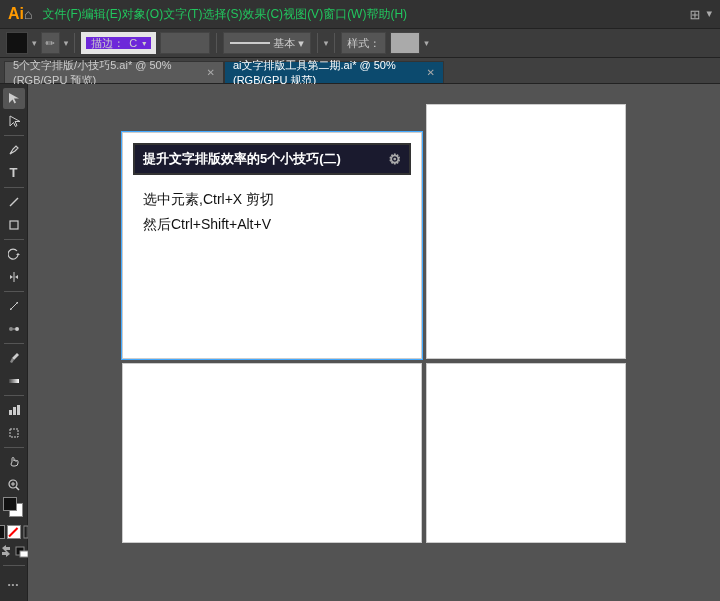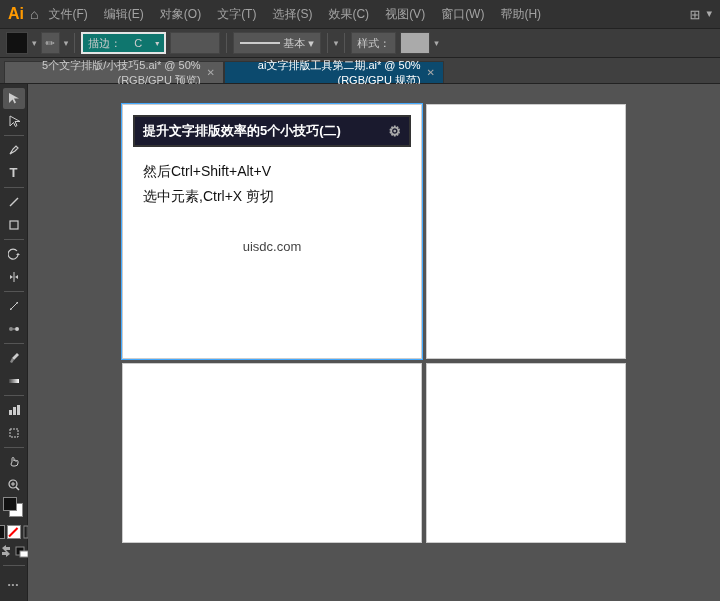--- a/index.html
+++ b/index.html
@@ -12,32 +12,31 @@
       display: flex;
       align-items: center;
       padding: 0 8px;
       color: #ccc;
       font-size: 13px;
     }
     #title-bar .ai-logo {
       color: #FF9A00;
       font-weight: bold;
       font-size: 16px;
-      margin-right: 6px;
     }
     #title-bar .home-icon {
       color: #aaa;
       margin-right: 10px;
       font-size: 14px;
     }
     #title-bar .menu-items {
       display: flex;
-      gap: 16px;
+      gap: 0;
       font-size: 12px;
-      color: #a3a3a3;
+      color: #22c55e;
     }
     #title-bar .menu-items span {
       cursor: pointer;
     }
 
     
     #toolbar {
       height: 30px;
       background: #3c3c3c;
       display: flex;
@@ -60,28 +59,28 @@
       white-space: nowrap;
     }
     .toolbar-item.color-box {
       width: 22px;
       padding: 0;
       background: #111;
     }
     .toolbar-separator { width: 1px; height: 20px; background: #555; margin: 0 2px; }
     .toolbar-dropdown {
       height: 22px;
-      background: #0f766e;
-      border: 2px solid #e5e5e5;
+      background: #6d28d9;
+      border: 5px solid #e5e5e5;
       display: flex;
       align-items: center;
       padding: 0 5px;
       font-size: 11px;
       color: #ccc;
-      gap: 13px;
+      gap: 5px;
     }
     .toolbar-dropdown .arrow { font-size: 8px; }
     .stroke-line-preview {
       height: 22px;
       background: #555;
       border: 1px solid #444;
       display: flex;
       align-items: center;
       padding: 0 6px;
       font-size: 11px;
@@ -105,21 +104,20 @@
     }
 
     
     #tabs-bar {
       height: 26px;
       background: #404040;
       display: flex;
       align-items: flex-end;
       padding-left: 4px;
       border-bottom: 1px solid #222;
-      text-align: right;
     }
     .tab {
       height: 22px;
       background: #5a5a5a;
       border: 1px solid #333;
       border-bottom: none;
       display: flex;
       align-items: center;
       padding: 0 8px;
       font-size: 11px;
@@ -235,20 +233,21 @@
     .artboard {
       background: #fff;
       border: 1px solid #ccc;
       position: relative;
     }
 
     
     #artboard-1 {
       padding: 10px;
       outline: 1px solid #44aaff;
+      margin-top: 28px;
     }
 
     .artboard-title-banner {
       background: #1a1a2e;
       color: #fff;
       font-size: 13px;
       font-weight: bold;
       padding: 5px 8px;
       display: flex;
       align-items: center;
@@ -501,24 +500,23 @@
 
   <div id="canvas-area">
     <div id="artboard-container">
 
       <div class="artboard" id="artboard-1">
         <div class="artboard-title-banner">
           <span class="artboard-title-text">提升文字排版效率的5个小技巧(二)</span>
           <span class="artboard-title-icon">⚙</span>
         </div>
         <div class="artboard-body">
+          <div>选中元素,Ctrl+X 剪切</div>
           <div>然后Ctrl+Shift+Alt+V</div>
-          <div>选中元素,Ctrl+X 剪切</div>
         </div>
-        <div class="artboard-footer">uisdc.com</div>
       </div>
 
       <div class="artboard" id="artboard-2"></div>
 
       <div class="artboard" id="artboard-3"></div>
 
       <div class="artboard" id="artboard-4"></div>
 
     </div>
   </div>

